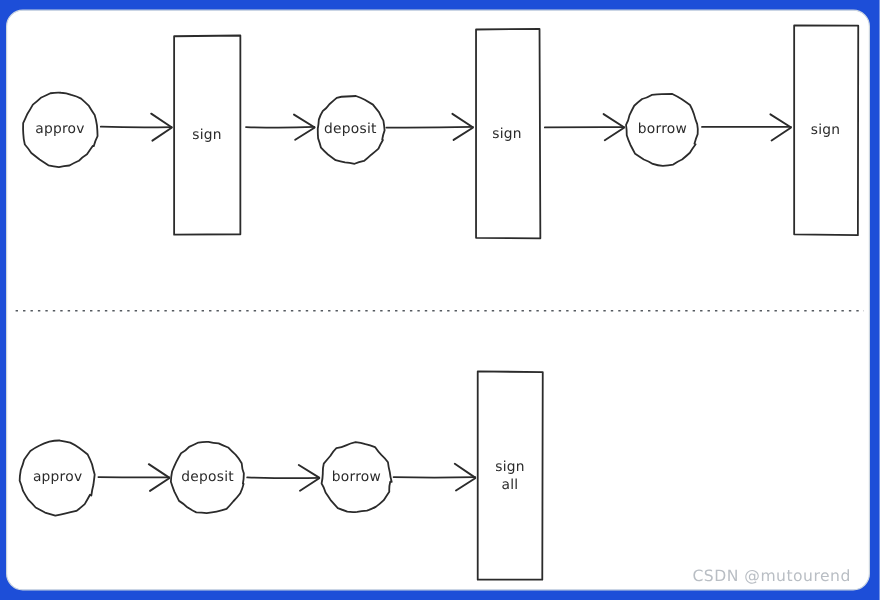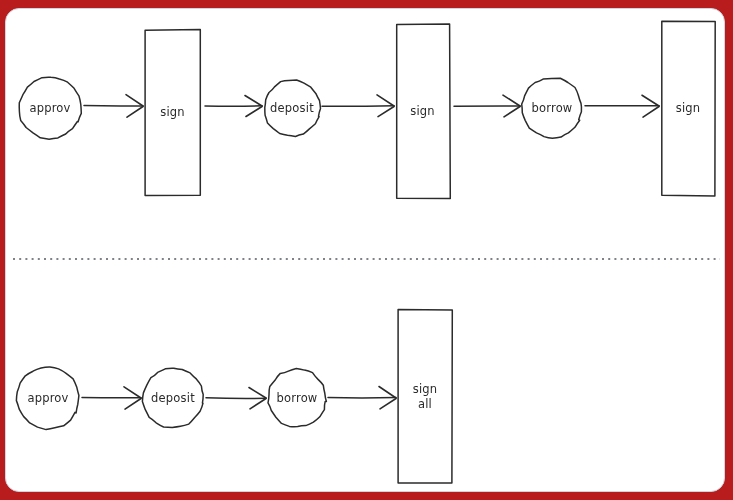--- a/index.html
+++ b/index.html
@@ -11,21 +11,21 @@
   body {
     width: 733px;
     height: 500px;
     overflow: hidden;
     font-family: "DejaVu Sans", sans-serif;
   }
   #canvas {
     position: relative;
     width: 733px;
     height: 500px;
-    background: #b91c1c;
+    background: #1d4ed8;
   }
   #frame {
     position: absolute;
     left: 5px;
     top: 8px;
     width: 720px;
     height: 484px;
     border: 1px solid #ccd6e0;
     border-radius: 14px;
     background: #ffffff;
@@ -191,14 +191,15 @@
           </g>
           <g>
             <path class="node-shape" d="M398.1,309.5 L452.3,310.1 L451.9,483.1 L398.1,483.1 Z"></path>
             <text class="node-label" x="425.0" y="389.0">sign</text>
             <text class="node-label" x="425.0" y="404.0">all</text>
           </g>
         </g>
       </g>
   </svg>
 
+  <div id="watermark">CSDN @mutourend</div>
 
 </div>
 
 </body></html>

